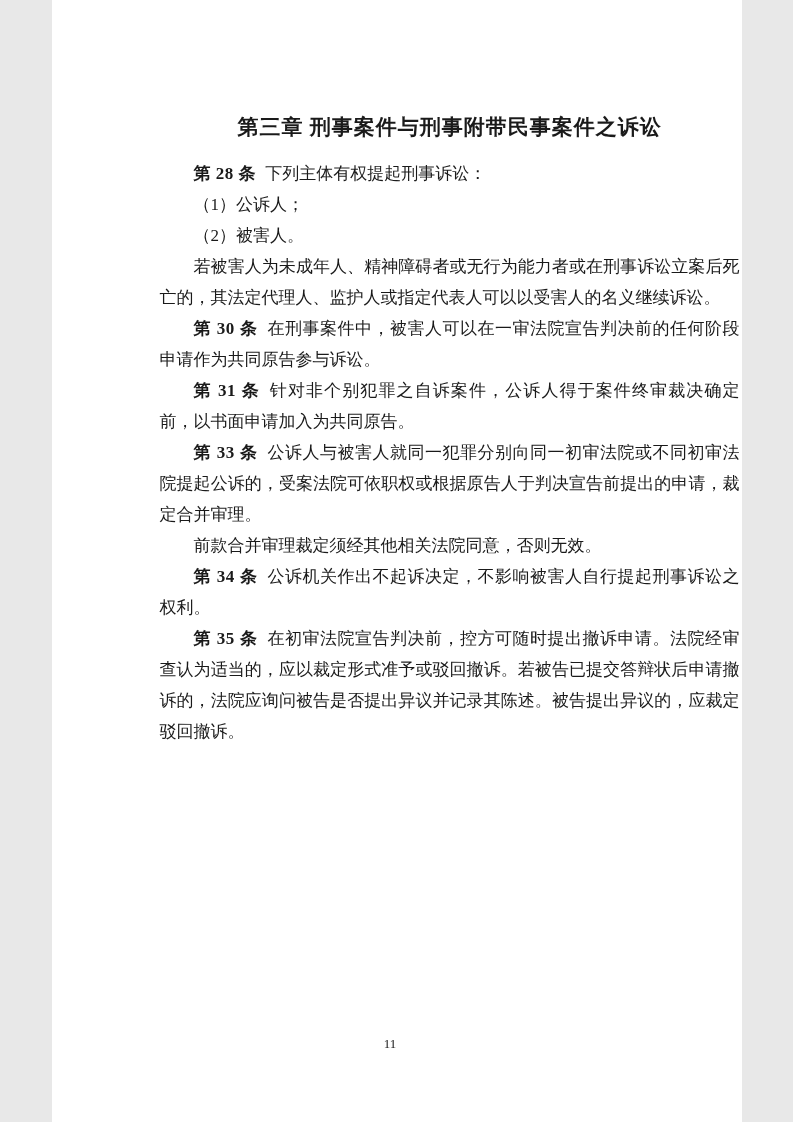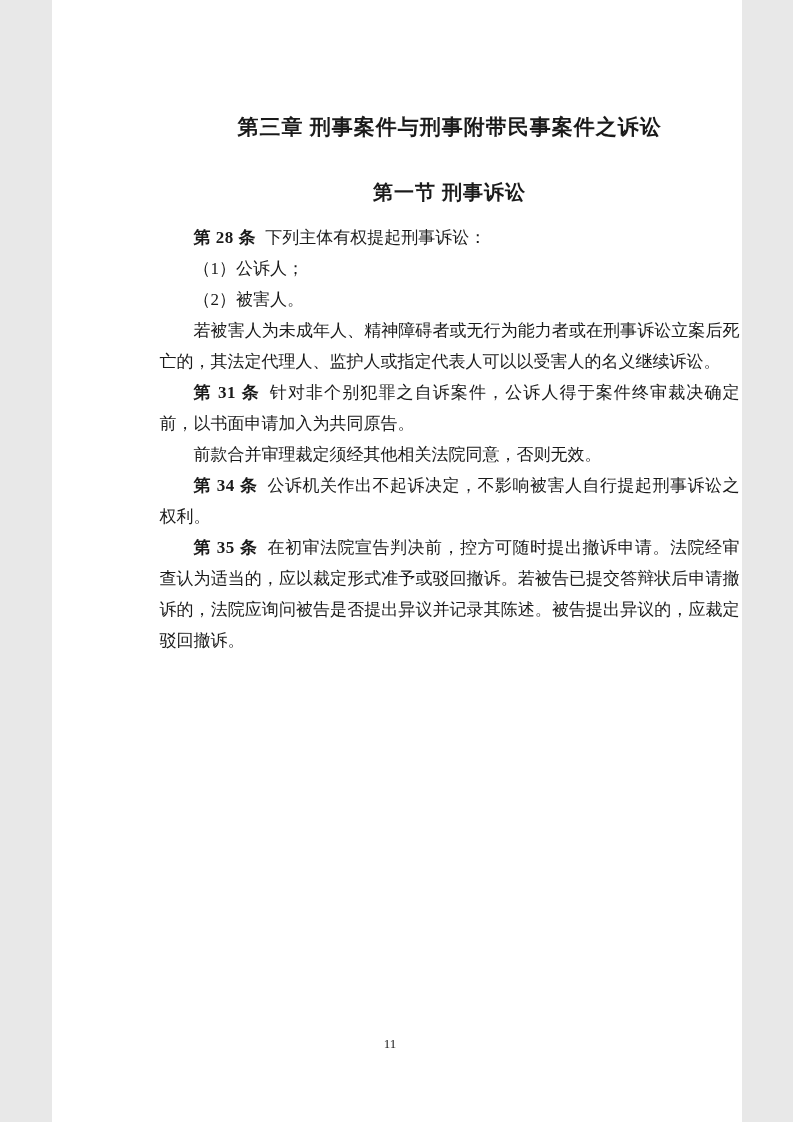--- a/index.html
+++ b/index.html
@@ -68,26 +68,27 @@
     line-height: 16px;
     color: #1a1a1a;
   }
 </style>
 </head>
 <body>
 
 <div class="page">
   <div class="content">
     <h1 class="chapter">第三章 刑事案件与刑事附带民事案件之诉讼</h1>
-    <h2 class="section">第一节 刑事诉讼</h2>
     <div class="body">
         <p class="para"><b class="article-no">第 28 条</b>下列主体有权提起刑事诉讼：</p>
         <p class="para">（1）公诉人；</p>
         <p class="para">（2）被害人。</p>
         <p class="para">若被害人为未成年人、精神障碍者或无行为能力者或在刑事诉讼立案后死亡的，其法定代理人、监护人或指定代表人可以以受害人的名义继续诉讼。</p>
+        <p class="para"><b class="article-no">第 30 条</b>在刑事案件中，被害人可以在一审法院宣告判决前的任何阶段申请作为共同原告参与诉讼。</p>
         <p class="para"><b class="article-no">第 31 条</b>针对非个别犯罪之自诉案件，公诉人得于案件终审裁决确定前，以书面申请加入为共同原告。</p>
+        <p class="para"><b class="article-no">第 33 条</b>公诉人与被害人就同一犯罪分别向同一初审法院或不同初审法院提起公诉的，受案法院可依职权或根据原告人于判决宣告前提出的申请，裁定合并审理。</p>
         <p class="para">前款合并审理裁定须经其他相关法院同意，否则无效。</p>
         <p class="para"><b class="article-no">第 34 条</b>公诉机关作出不起诉决定，不影响被害人自行提起刑事诉讼之权利。</p>
         <p class="para"><b class="article-no">第 35 条</b>在初审法院宣告判决前，控方可随时提出撤诉申请。法院经审查认为适当的，应以裁定形式准予或驳回撤诉。若被告已提交答辩状后申请撤诉的，法院应询问被告是否提出异议并记录其陈述。被告提出异议的，应裁定驳回撤诉。</p>
       </div>
   </div>
   <div class="footer">11</div>
 </div>
 
 </body></html>

